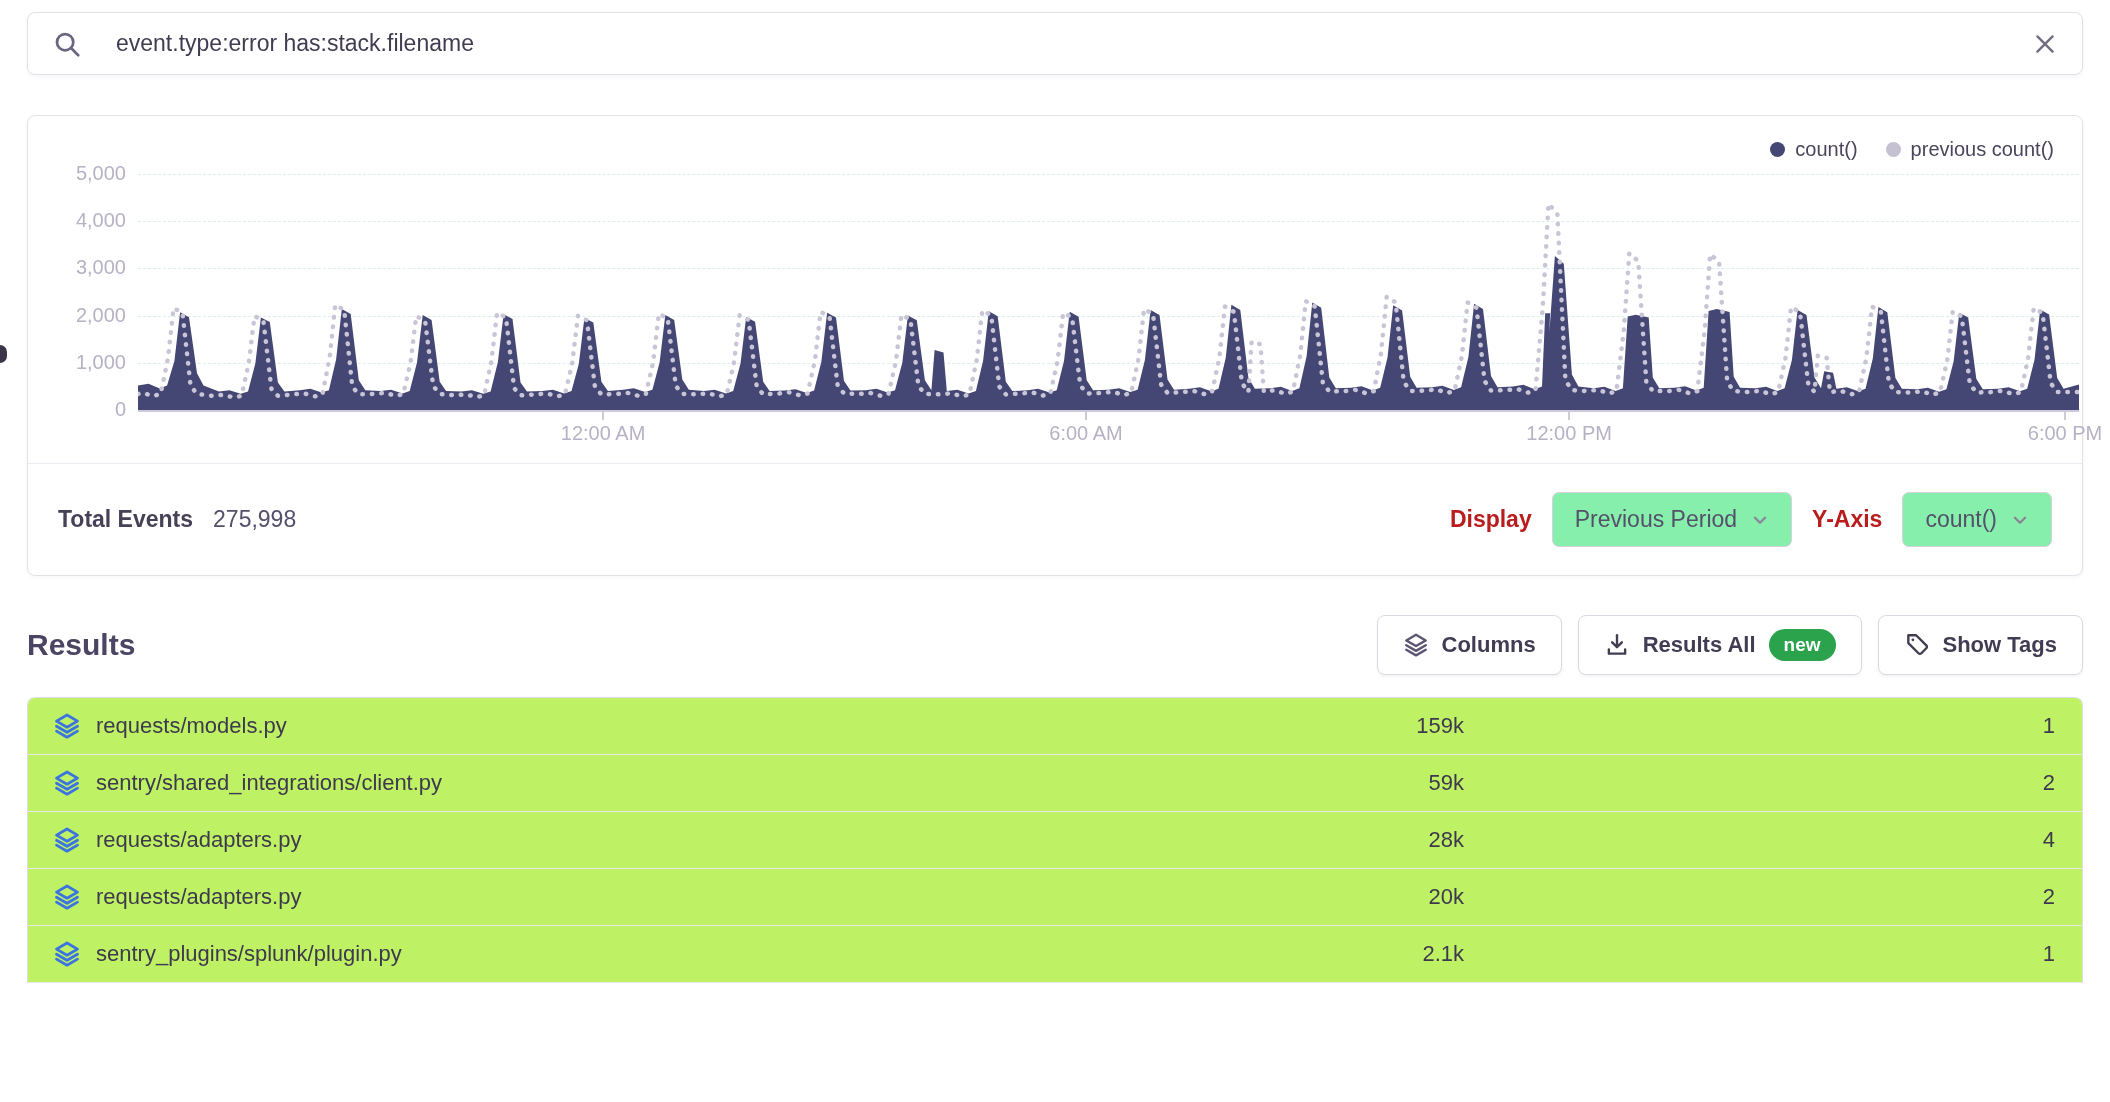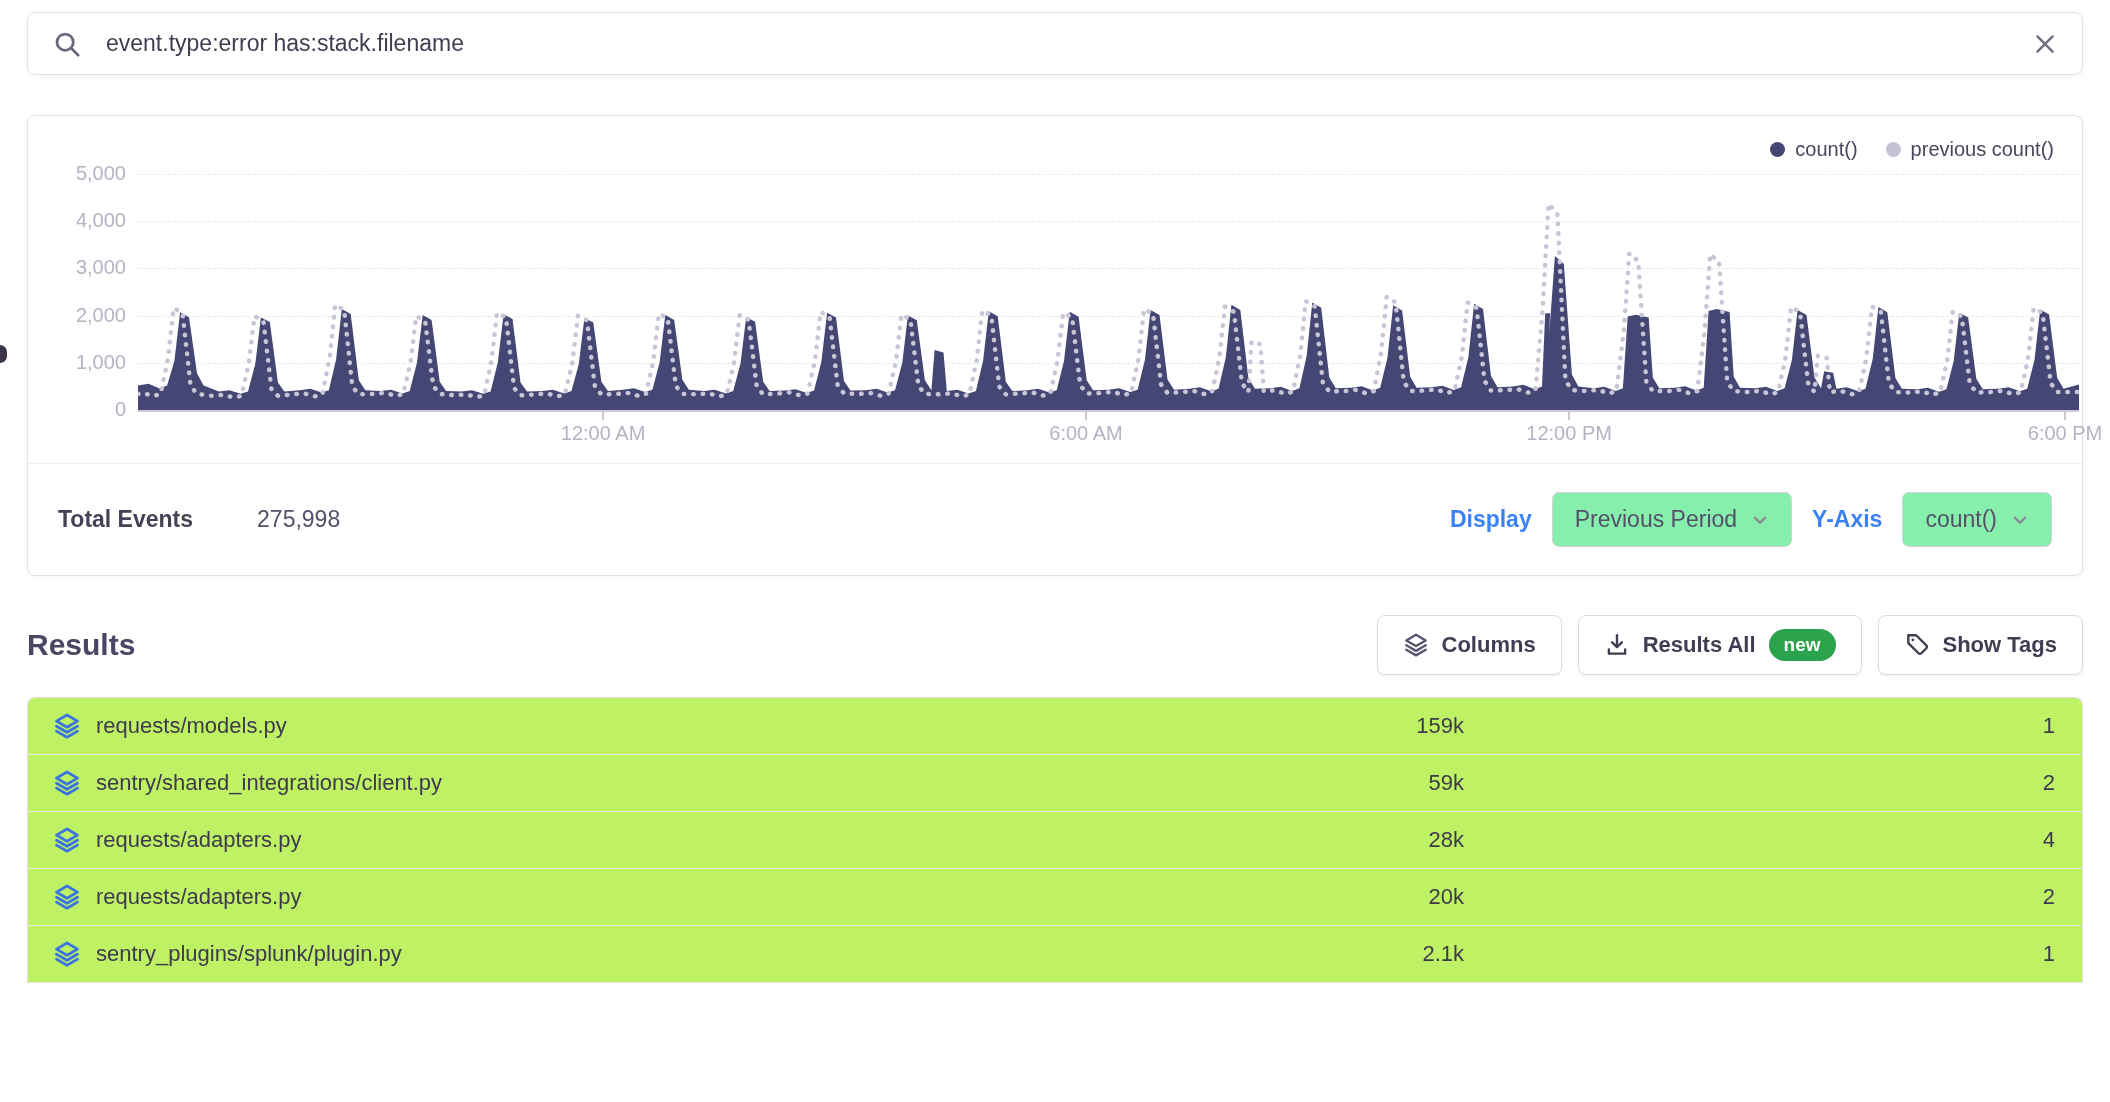--- a/index.html
+++ b/index.html
@@ -4,21 +4,21 @@
 <style>
   * { margin:0; padding:0; box-sizing:border-box; }
   html,body { width:2110px; height:1102px; overflow:hidden; background:#fff;
     font-family:"Liberation Sans", sans-serif; color:#3e3950; position:relative; }
 
   .panel { position:absolute; background:#fff; border:1.5px solid #e4e0e9; border-radius:8px;
     box-shadow:0 2px 4px rgba(45,35,70,.04); }
 
   
   #search-panel { left:27px; top:12px; width:2056px; height:63px;
-    display:flex; align-items:center; gap:24px; padding:0 24px; }
+    display:flex; align-items:center; gap:34px; padding:0 24px; }
   #search-panel svg { flex:none; }
   #search-input { flex:1; border:none; outline:none; font-family:inherit;
     font-size:23px; color:#423c50; background:transparent; }
 
   
   #chart-panel { left:27px; top:115px; width:2056px; height:461px; }
   .legend { position:absolute; top:22px; right:28px; display:flex; gap:28px;
     align-items:center; font-size:20px; color:#4a445c; z-index:5; }
   .legend-item { display:flex; align-items:center; gap:10px; cursor:pointer; }
   .legend-dot { width:15px; height:15px; border-radius:50%; }
@@ -27,25 +27,25 @@
   .gridline { position:absolute; left:110px; width:1941px; height:0;
     border-top:1px dashed #ddeee9; }
   #plot { position:absolute; left:110px; top:41px; width:1941px; height:253px; }
   #x-axis { position:absolute; left:110px; top:294px; width:1941px; height:0;
     border-top:2px solid #cfc9da; }
   .x-tick { position:absolute; top:296px; width:2px; height:8px; background:#cfc9da; }
   .x-label { position:absolute; top:306px; width:180px; margin-left:-90px; text-align:center;
     font-size:20px; color:#b7b1c4; }
 
   .chart-footer { position:absolute; left:0; right:0; bottom:0; height:112px;
-    border-top:1.5px solid #edeaf1; display:flex; align-items:center; padding:0 30px;gap:44px; }
+    border-top:1.5px solid #edeaf1; display:flex; align-items:center; padding:0 30px; }
   .tf-label { font-weight:bold; font-size:23px; color:#474156; }
   .tf-value { margin-left:20px; font-size:23px; color:#55506a; }
   .footer-controls { margin-left:auto; display:flex; align-items:center; gap:20px; }
-  .ctrl-label { font-weight:bold; font-size:23px; color:#3b82f6; }
+  .ctrl-label { font-weight:bold; font-size:23px; color:#b91c1c; }
   .dropdown { display:flex; align-items:center; gap:14px; border:1.5px solid #d6d1de;
     border-radius:7px; padding:13px 22px; font-size:23px; color:#55506a; background:#86efac;
     cursor:pointer; }
   .dropdown svg { color:#8a8499; }
 
   
   #results-row { position:absolute; left:27px; top:615px; width:2056px; height:60px;
     display:flex; align-items:center; }
   #results-title { font-size:30px; font-weight:bold; color:#4b4463; }
   .btn-group { margin-left:auto; display:flex; gap:16px; }

